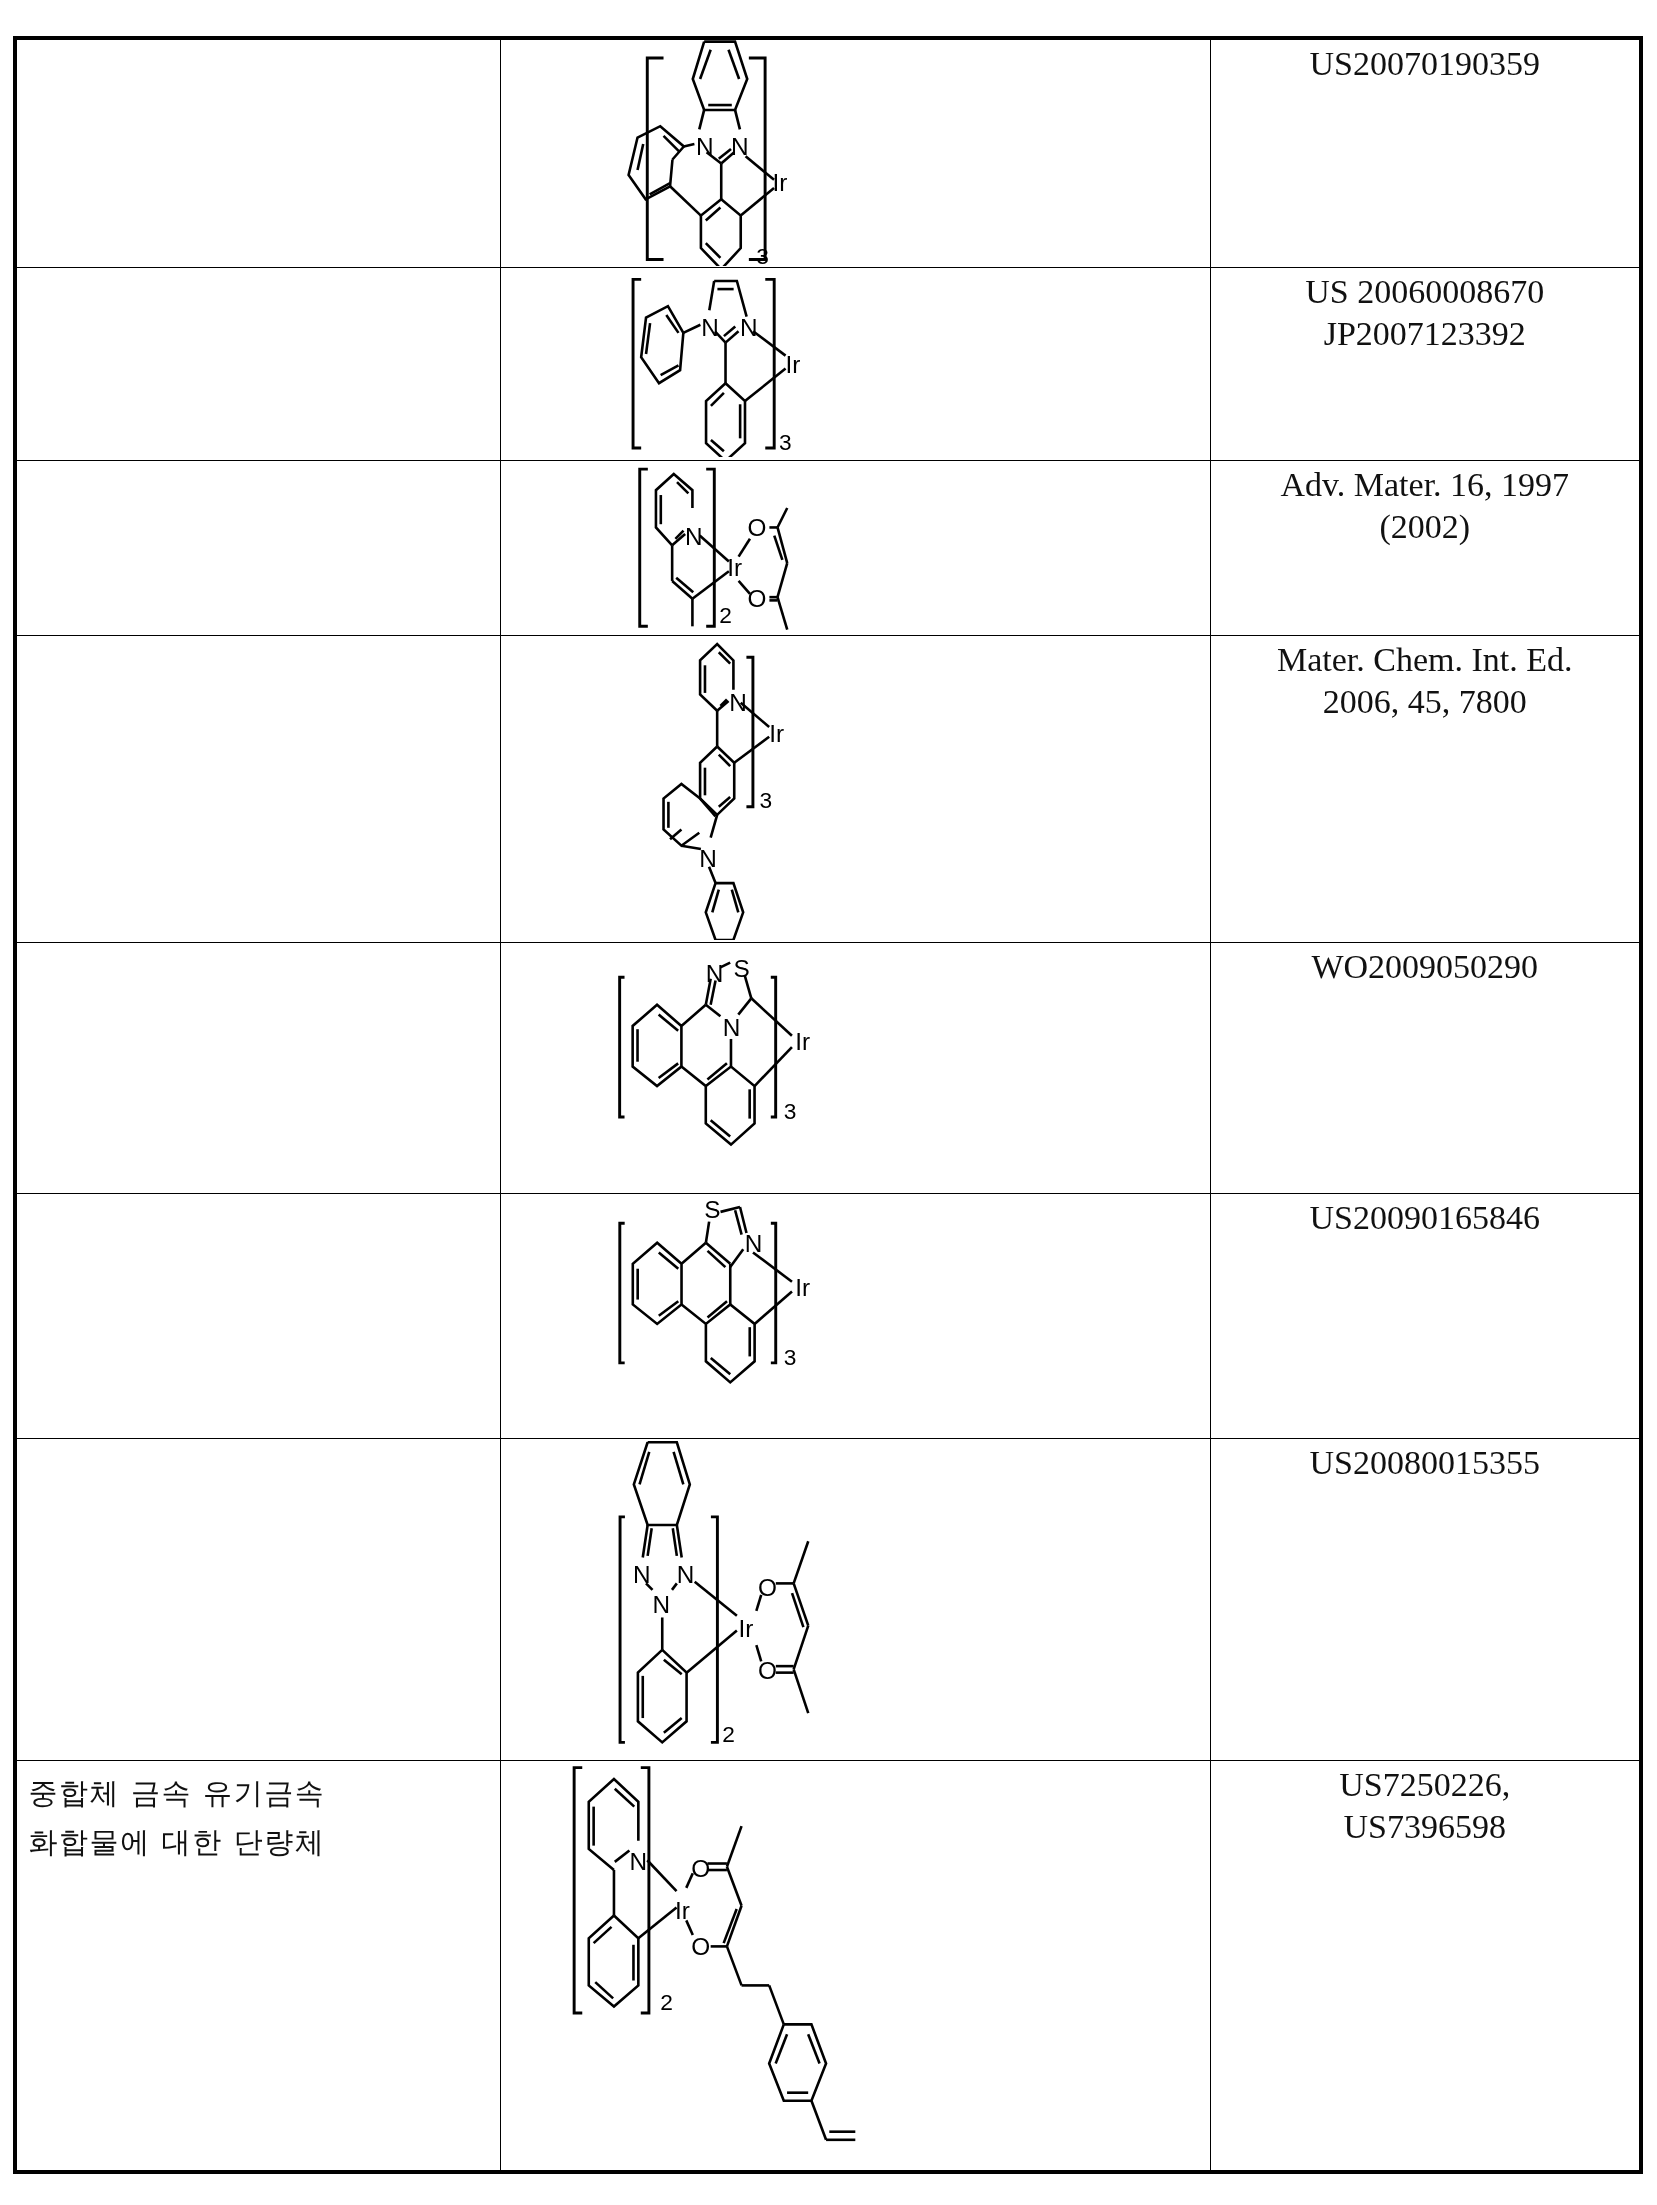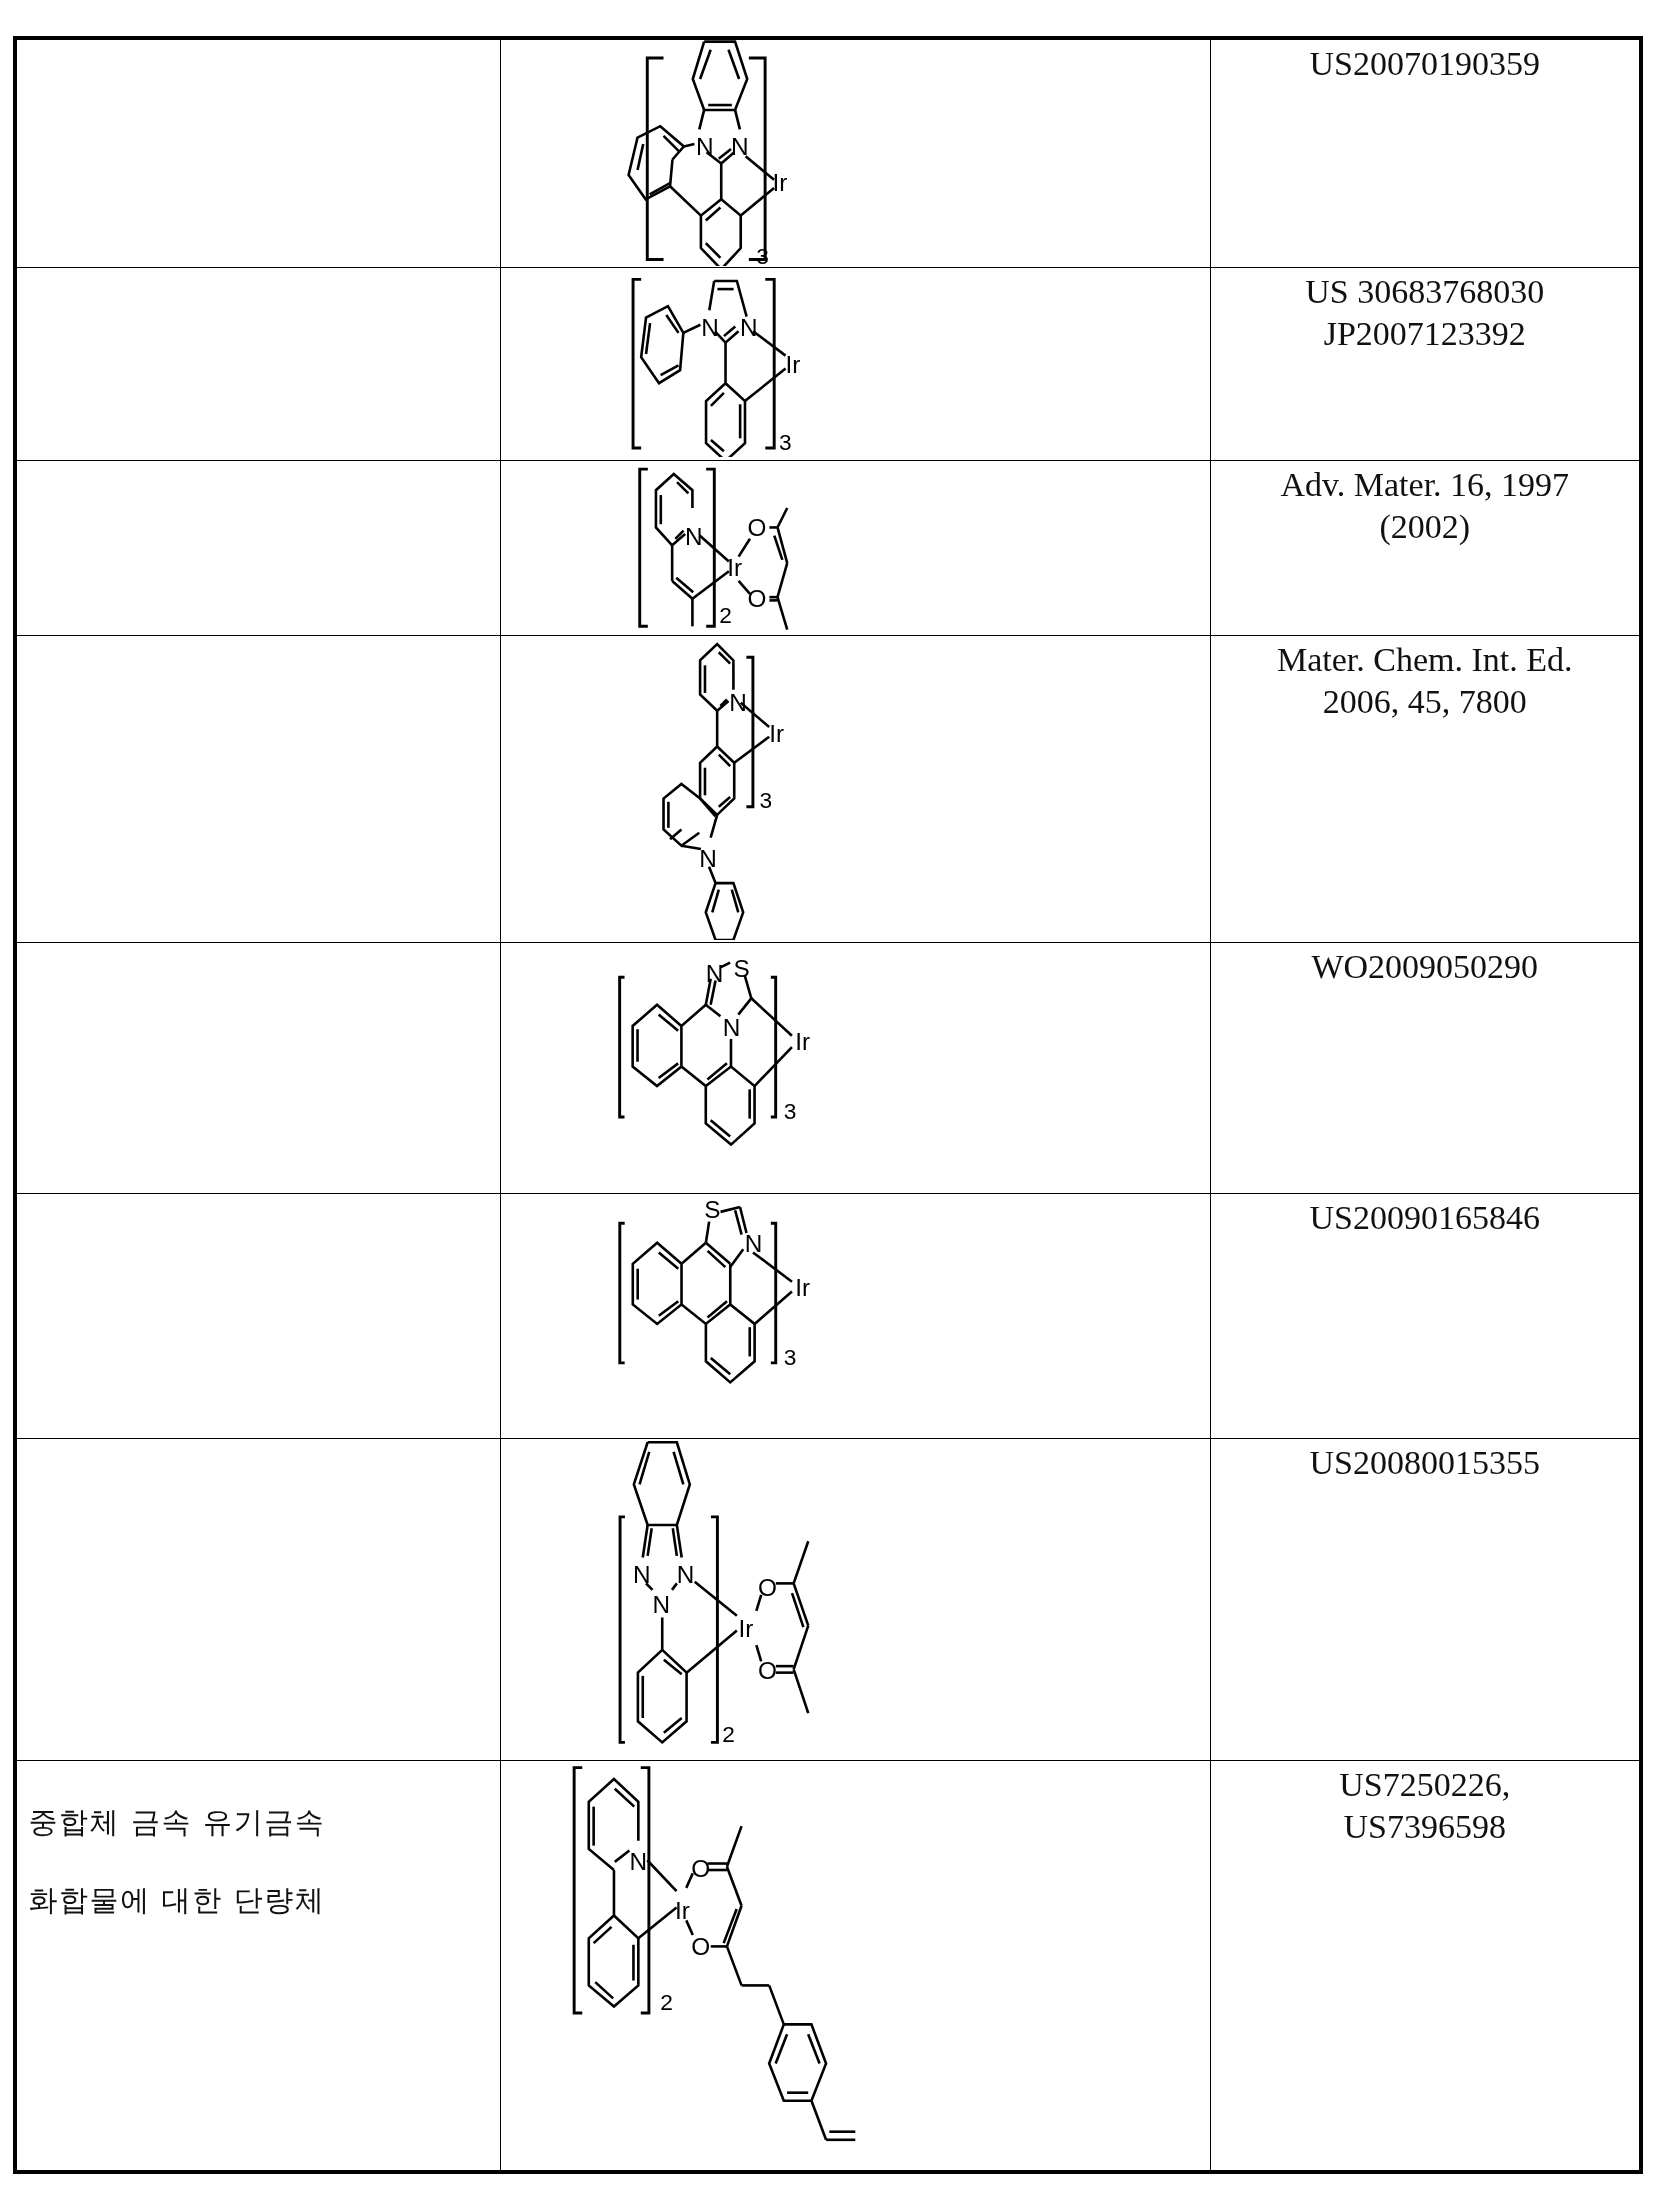--- a/index.html
+++ b/index.html
@@ -18,21 +18,21 @@
     position: relative;
   }
   td.cat-cell {
     width: 483px;
     font-family: "DejaVu Sans", sans-serif;
     font-size: 29px;
     line-height: 49px;
     color: #111;
     padding: 8.1px 0 0 11.4px !important;
   }
-  td.cat-cell .line { display: block; white-space: nowrap; letter-spacing: 1.6px; margin-top: 29px; }
+  td.cat-cell .line { display: block; white-space: nowrap; letter-spacing: 1.6px; }
   td.struct-cell { width: 708px; }
   td.ref-cell {
     width: 428px;
     font-family: "Liberation Serif", serif;
     font-size: 34px;
     line-height: 42px;
     color: #111;
     text-align: center;
     padding-top: 3.2px !important;
   }
@@ -125,21 +125,21 @@
               <line x1="258" y1="212" x2="274" y2="226"></line>
         <line x1="310" y1="78" x2="350" y2="108"></line>
               <line x1="300" y1="164" x2="350" y2="124"></line>
         <text class="lbl" x="246" y="84">N</text>
         <text class="lbl" x="294" y="84">N</text>
         <text class="lbl" x="350" y="130">Ir</text>
         <text class="sub" x="342" y="224">3</text>
       </svg>
     </td>
     <td class="ref-cell">
-      <span class="line">US 30683768030</span>
+      <span class="line">US 20060008670</span>
       <span class="line">JP2007123392</span>
     </td>
   </tr>
 
   <tr style="height:175px">
     <td class="cat-cell"></td>
     <td class="struct-cell">
       <svg class="mol" width="707" height="171" viewBox="0 0 870 211">
         <polyline class="bracket" points="180,10 170,10 170,204 180,204"></polyline>
         <polyline class="bracket" points="252,10 262,10 262,204 252,204"></polyline>

